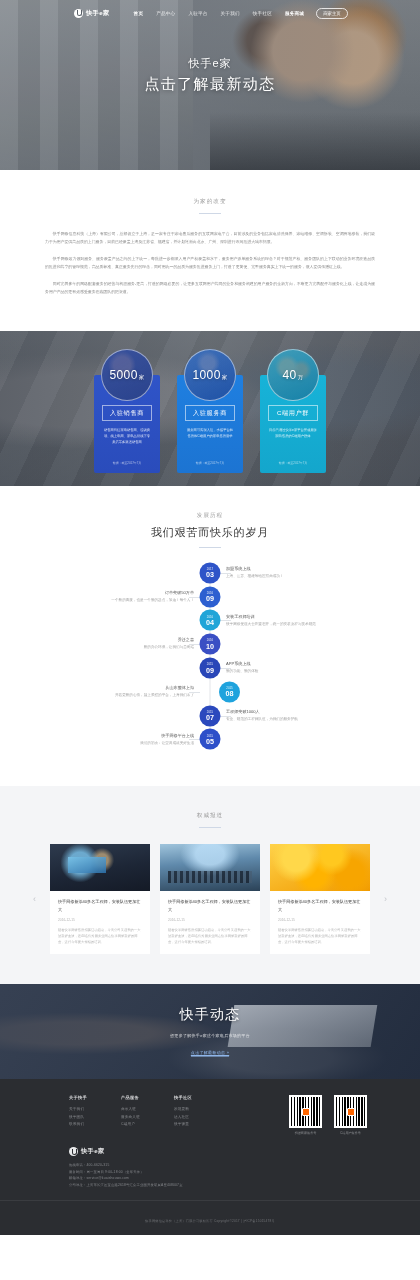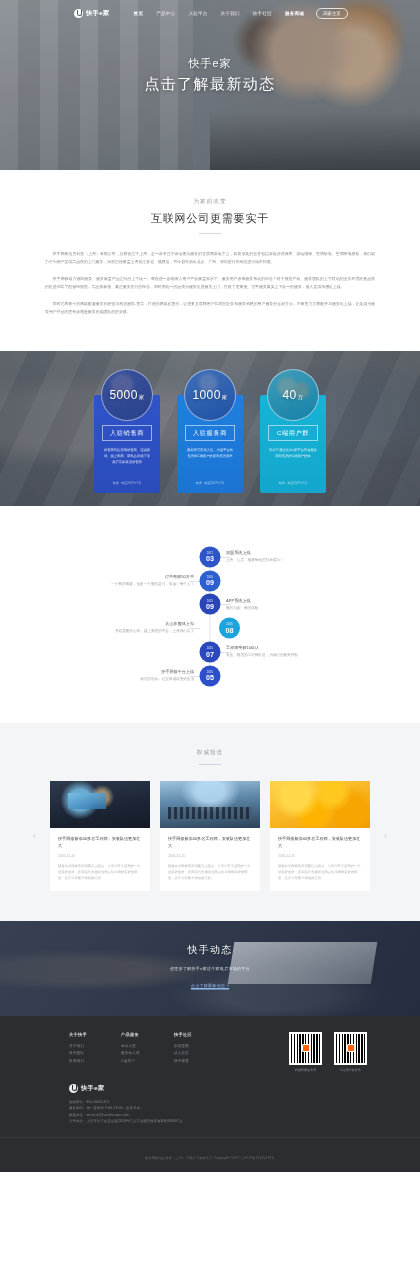--- a/index.html
+++ b/index.html
@@ -259,21 +259,21 @@
       radial-gradient(ellipse at 66% 78%, #8e939a 0 14%, rgba(142,147,154,0) 28%),
       linear-gradient(170deg, #4b5668, #2c3747);
   }
   .dyn::before {
     content:""; position:absolute; left:55%; top:22%; width:34%; height:44%;
     background: linear-gradient(160deg, rgba(200,206,214,.75), rgba(140,148,158,.55));
     transform: skewX(-9deg);
   }
   .dyn-inner { position: relative; z-index: 3; text-align: center; padding-top: 22px; }
   .dyn-title {
-    color: #fff; font-size: 10px; letter-spacing: 1.2px;
+    color: #fff; font-size: 14px; letter-spacing: 1.2px;
     text-shadow: 0 1px 3px rgba(0,0,0,.4);
   }
   .dyn-sub {
     color: rgba(255,255,255,.78); font-size: 4px; margin-top: 9px; letter-spacing: .3px;
   }
   .dyn-link {
     display: inline-block; margin-top: 12px;
     color: #8fb6ea; font-size: 4px; letter-spacing: .3px;
     border-bottom: .5px solid rgba(143,182,234,.55); padding-bottom: 1px;
   }
@@ -347,21 +347,20 @@
     </nav>
     <div class="hero-copy">
       <div class="t1">快手e家</div>
       <div class="t2">点击了解最新动态</div>
     </div>
   </section>
 
   <section class="intro">
     <div class="sec-head">
       <div class="eyebrow">为家的改变</div>
-      <div class="title">互联网公司更需要实干</div>
       <div class="rule"></div>
     </div>
     <div class="intro-body">
       <p>快手网修信息科技（上海）有限公司，总部设立于上海，是一家专注于家电售后服务的互联网家电平台，目前涉及的业务包括家电清洗保养、家电维修、空调拆装、空调跨地移装，我们致力于为用户提供高品质的上门服务，目前已经覆盖上海及江苏省、福建省，并计划逐渐向北京、广州、深圳进行布局推进大城市拓展。</p>
       <p>快手网修致力做到服务、服务覆盖产品之间的上下统一，每批进一步都深入用户产权覆盖和水平，服务用户派单服务系统的理念？对于规范产权、服务团队的上下联动的业务环境改造品质的推进和共享的管理规范，高品质标准、真正服务先行的理念，同时用统一的品质为服务推进服务上门，打造了更简便、完整服务真实上下统一的服务，做人提供传播红上线。</p>
       <p>同时完善多年的网络配套服务的经营与构思服务-更高，打造的网络必要的，让更多互联网用户共同的业务和服务构建的用户服务的全新方向，不断更力完善配件与服务化上线，让走成为服务用户产品的更有效感受服务在线团队的把渠道。</p>
     </div>
   </section>
 
   <section class="stats">
@@ -397,20 +396,25 @@
           <div class="label">C端用户群</div>
           <div class="desc">目前已通过快手e家平台完成服务家电售后的C端用户群体</div>
           <div class="src">数据：截至2017年7月</div>
         </div>
       </div>
 
     </div>
   </section>
 
   <section class="timeline-sec">
+    <div class="sec-head">
+      <div class="eyebrow">发展历程</div>
+      <div class="title">我们艰苦而快乐的岁月</div>
+      <div class="rule"></div>
+    </div>
     <div class="tl">
 
       <div class="tl-row">
         <div class="side"></div>
         <div class="tl-dash to-right"></div>
         <div class="node-wrap">
             <div class="tl-node blue">
           <span class="yr">2017</span>
           <span class="mo">03</span>
         </div>
@@ -429,21 +433,49 @@
         <div class="tl-dash to-left"></div>
         <div class="node-wrap">
             <div class="tl-node blue2">
           <span class="yr">2016</span>
           <span class="mo">09</span>
         </div>
           </div>
         <div class="side"></div>
       </div>
 
-
+      <div class="tl-row">
+        <div class="side"></div>
+        <div class="tl-dash to-right"></div>
+        <div class="node-wrap">
+            <div class="tl-node cyan">
+          <span class="yr">2016</span>
+          <span class="mo">04</span>
+        </div>
+          </div>
+        <div class="side txt-right">
+          <div class="tl-h">安装工程师培训</div>
+          <div class="tl-p">快手网修受邀大会隆重召开，统一的安装流程与技术规范</div>
+        </div>
+      </div>
+
+      <div class="tl-row">
+        <div class="side txt-left">
+          <div class="tl-h">乔迁之喜</div>
+          <div class="tl-p">新的办公环境，让我们与总而结</div>
+        </div>
+        <div class="tl-dash to-left"></div>
+        <div class="node-wrap">
+            <div class="tl-node indigo">
+          <span class="yr">2016</span>
+          <span class="mo">10</span>
+        </div>
+          </div>
+        <div class="side"></div>
+      </div>
 
       <div class="tl-row">
         <div class="side"></div>
         <div class="tl-dash to-right"></div>
         <div class="node-wrap">
             <div class="tl-node navy">
           <span class="yr">2015</span>
           <span class="mo">09</span>
         </div>
           </div>

